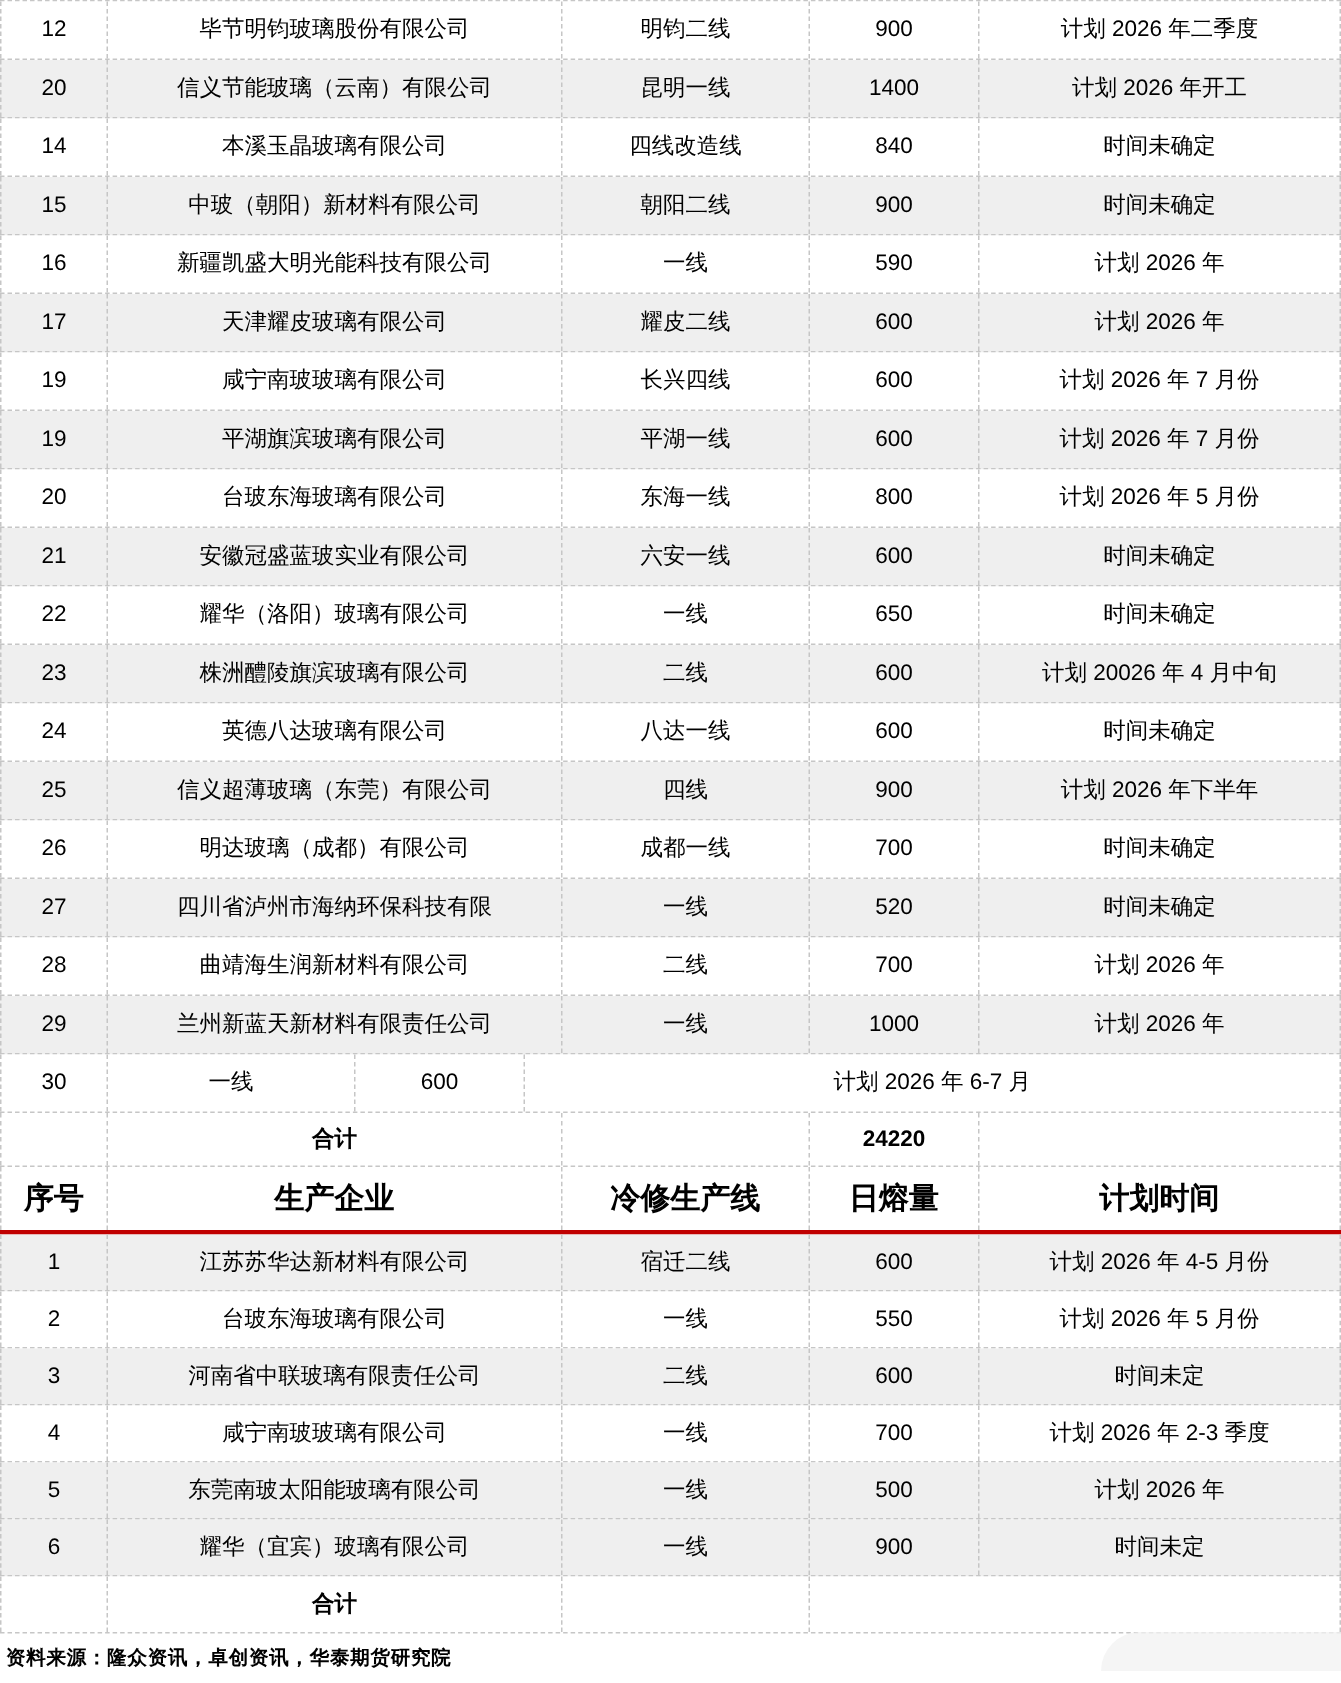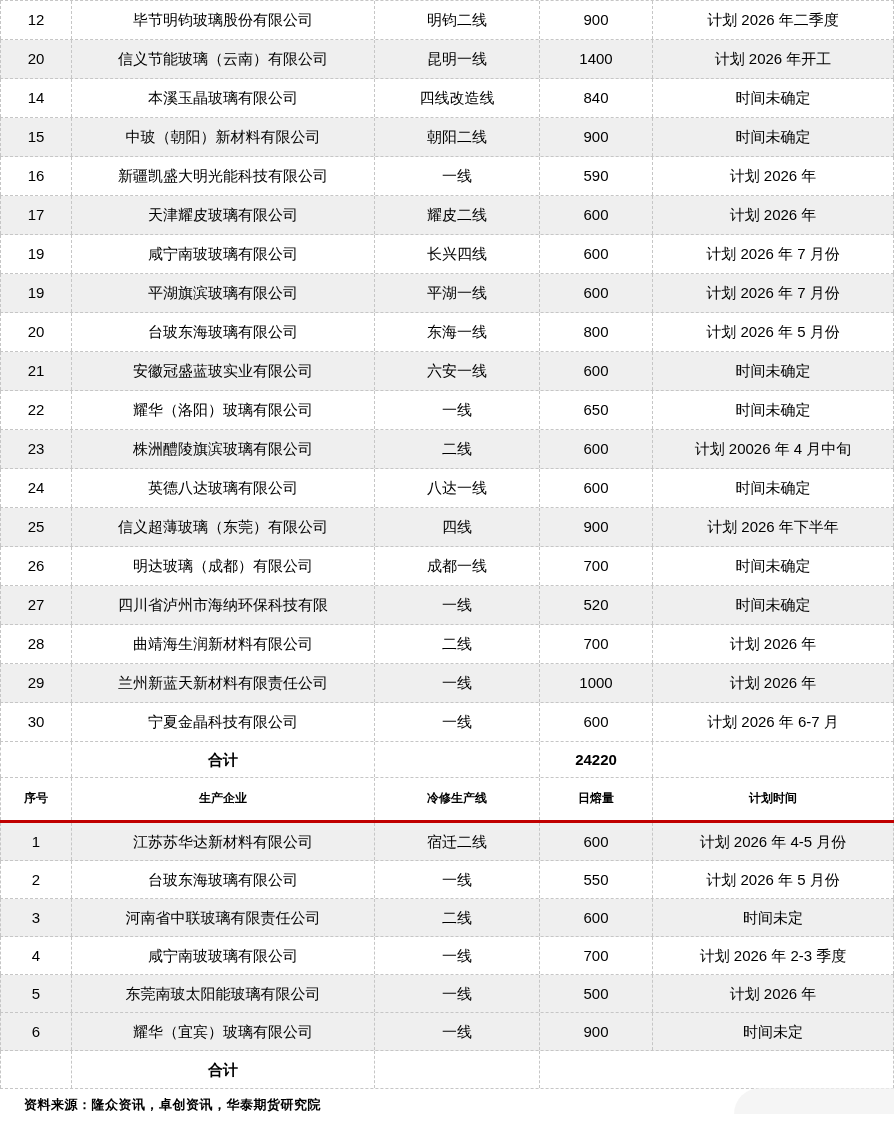--- a/index.html
+++ b/index.html
@@ -41,31 +41,31 @@
   .c4{flex:1;}
 
   #table1-body{border-top:1px dashed var(--bd);}
   #table1-body .trow{height:39px;}
   #table1-body .trow:nth-child(even){background:var(--stripe);}
 
   .total-row{height:36px;font-weight:bold;}
   .total-row .cell{font-weight:bold;}
 
   .thead{height:45px;border-bottom:3px solid var(--red);}
-  .thead .cell{font-weight:bold;font-size:12px;}
+  .thead .cell{font-weight:bold;font-size:20px;}
 
   #table2-body .trow{height:38px;}
   #table2-body .trow:nth-child(odd),
   #table2-body .trow:nth-child(6){background:var(--stripe);}
 
   #table2-total{height:38px;}
 
   .footer{
     margin-top:7px;
-    padding-left:24px;
+    padding-left:4px;
     font-size:13px;
     font-weight:600;
     letter-spacing:.5px;
   }
 
   .corner-artifact{
     position:absolute;
     right:0;
     bottom:0;
     width:160px;
@@ -202,21 +202,20 @@
       </div>
       <div class="trow">
         <div class="cell c0">29</div>
         <div class="cell c1">兰州新蓝天新材料有限责任公司</div>
         <div class="cell c2">一线</div>
         <div class="cell c3">1000</div>
         <div class="cell c4">计划 2026 年</div>
       </div>
       <div class="trow">
         <div class="cell c0">30</div>
-        <div class="cell c1">宁夏金晶科技有限公司</div>
         <div class="cell c2">一线</div>
         <div class="cell c3">600</div>
         <div class="cell c4">计划 2026 年 6-7 月</div>
       </div>
     </div>
 
   <div class="trow total-row">
     <div class="cell c0"></div>
     <div class="cell c1">合计</div>
     <div class="cell c2"></div>

